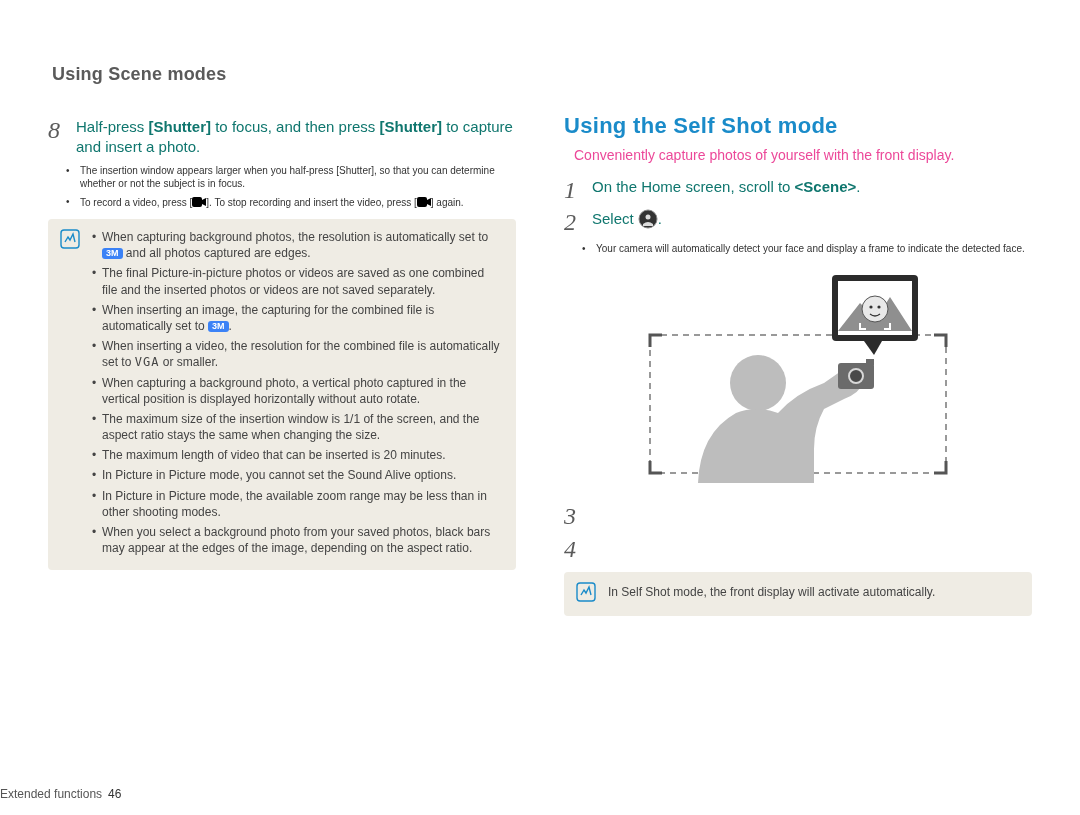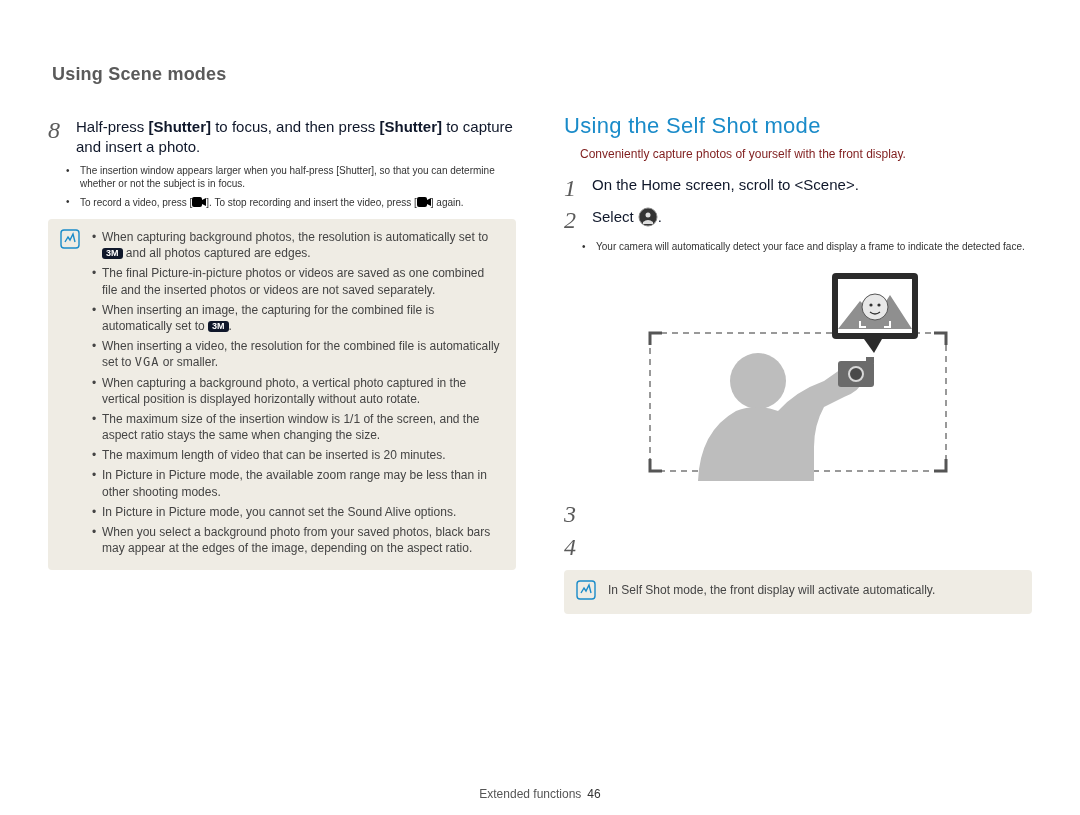--- a/index.html
+++ b/index.html
@@ -1,44 +1,44 @@
 <!DOCTYPE html>
 <html><head>
 <meta charset="utf-8">
 <style>
   html,body{margin:0;padding:0;background:#fff;font-family:Arial,Helvetica,sans-serif;color:#222}
   .page{width:1080px;height:815px;box-sizing:border-box;padding:24px 48px 18px 48px;position:relative}
   .header-title{font-size:18px;font-weight:700;color:#5a5a5a;letter-spacing:.2px;margin:40px 0 28px 4px}
   .cols{display:flex;gap:48px}
   .col{flex:1 1 0}
-  h2.section{font-size:22px;color:#1a8bc9;font-weight:400;margin:0 0 8px 0;letter-spacing:.3px}
-  p.lead{margin:0 0 14px 16px;font-size:12px;color:#7f1d1d}
+  h2.section{font-size:22px;color:#1a8bc9;font-weight:700;margin:0 0 8px 0;letter-spacing:.3px}
+  p.lead{margin:0 0 14px 10px;font-size:14px;color:#ec4899}
   .step{display:flex;gap:10px;margin:4px 0 6px 0}
   .step-num{font-size:24px;font-style:italic;font-family:Georgia,'Times New Roman',serif;color:#5a5a5a;line-height:1.1;min-width:18px}
-  .step-body{font-size:15px;color:#0f172a;line-height:1.35}
+  .step-body{font-size:15px;color:#0f766e;line-height:1.35}
   .step-body .bold{font-weight:bold}
-  .step-body .tag{font-weight:normal}
+  .step-body .tag{font-weight:bold}
   .sub-ul{list-style:none;margin:4px 0 6px 0;padding:0 0 0 32px}
   .sub-ul li{position:relative;font-size:10px;color:#333;line-height:1.35;margin-bottom:4px}
   .sub-ul li::before{content:"•";position:absolute;left:-14px;top:0;color:#333}
   .note{background:#efece4;border-radius:4px;padding:10px 14px 10px 12px;margin-top:10px;display:flex;gap:10px}
   .note-icon{flex:0 0 22px}
   .note-icon svg{width:20px;height:20px}
   .note-ul{list-style:none;margin:0;padding:0}
   .note-ul li{position:relative;font-size:12px;color:#444;line-height:1.35;margin-bottom:4px;padding-left:10px}
   .note-ul li::before{content:"•";position:absolute;left:0;top:0;color:#444}
   .note-single{font-size:12px;color:#444;padding-top:3px}
   .inline-icon{display:inline-block;vertical-align:-3px}
   .inline-icon svg{display:block}
-  .badge{display:inline-block;background:#0f172a;color:#fff;font-size:9px;font-weight:bold;border-radius:3px;padding:1px 4px;vertical-align:1px;line-height:1}
+  .badge{display:inline-block;background:#3b82f6;color:#fff;font-size:9px;font-weight:bold;border-radius:3px;padding:1px 4px;vertical-align:1px;line-height:1}
   .vga{font-family:monospace;font-weight:normal;font-size:12px;letter-spacing:1px}
   .selfshot-circle{display:inline-block;vertical-align:-5px}
   .illus{margin:18px 0 10px 0;display:flex;justify-content:center}
   .illus svg{display:block}
-  .footer{position:absolute;bottom:14px;left:0;right:0;text-align:center;font-size:12px;color:#555}
+  .footer{position:absolute;bottom:14px;left:0;right:0;font-size:12px;color:#555}
   .footer .pn{margin-left:6px;color:#333}
 </style>
 </head>
 <body>
 
 <div class="page">
   <div class="header-title">Using Scene modes</div>
 
   <div class="cols">
 
@@ -73,22 +73,22 @@
             </svg>
         </div>
         <ul class="note-ul">
           <li><span>When capturing background photos, the resolution is automatically set to </span><span class="badge">3M</span><span> and all photos captured are edges.</span></li>
           <li>The final Picture-in-picture photos or videos are saved as one combined file and the inserted photos or videos are not saved separately.</li>
           <li><span>When inserting an image, the capturing for the combined file is automatically set to </span><span class="badge">3M</span><span>.</span></li>
           <li><span>When inserting a video, the resolution for the combined file is automatically set to </span><span class="vga">VGA</span><span> or smaller.</span></li>
           <li>When capturing a background photo, a vertical photo captured in the vertical position is displayed horizontally without auto rotate.</li>
           <li>The maximum size of the insertion window is 1/1 of the screen, and the aspect ratio stays the same when changing the size.</li>
           <li>The maximum length of video that can be inserted is 20 minutes.</li>
+          <li>In Picture in Picture mode, you cannot set the Sound Alive options.</li>
           <li>In Picture in Picture mode, the available zoom range may be less than in other shooting modes.</li>
-          <li>In Picture in Picture mode, you cannot set the Sound Alive options.</li>
           <li>When you select a background photo from your saved photos, black bars may appear at the edges of the image, depending on the aspect ratio.</li>
         </ul>
       </div>
     </div>
 
     <div class="col">
       <h2 class="section">Using the Self Shot mode</h2>
       <p class="lead">Conveniently capture photos of yourself with the front display.</p>
 
       <div class="step">

